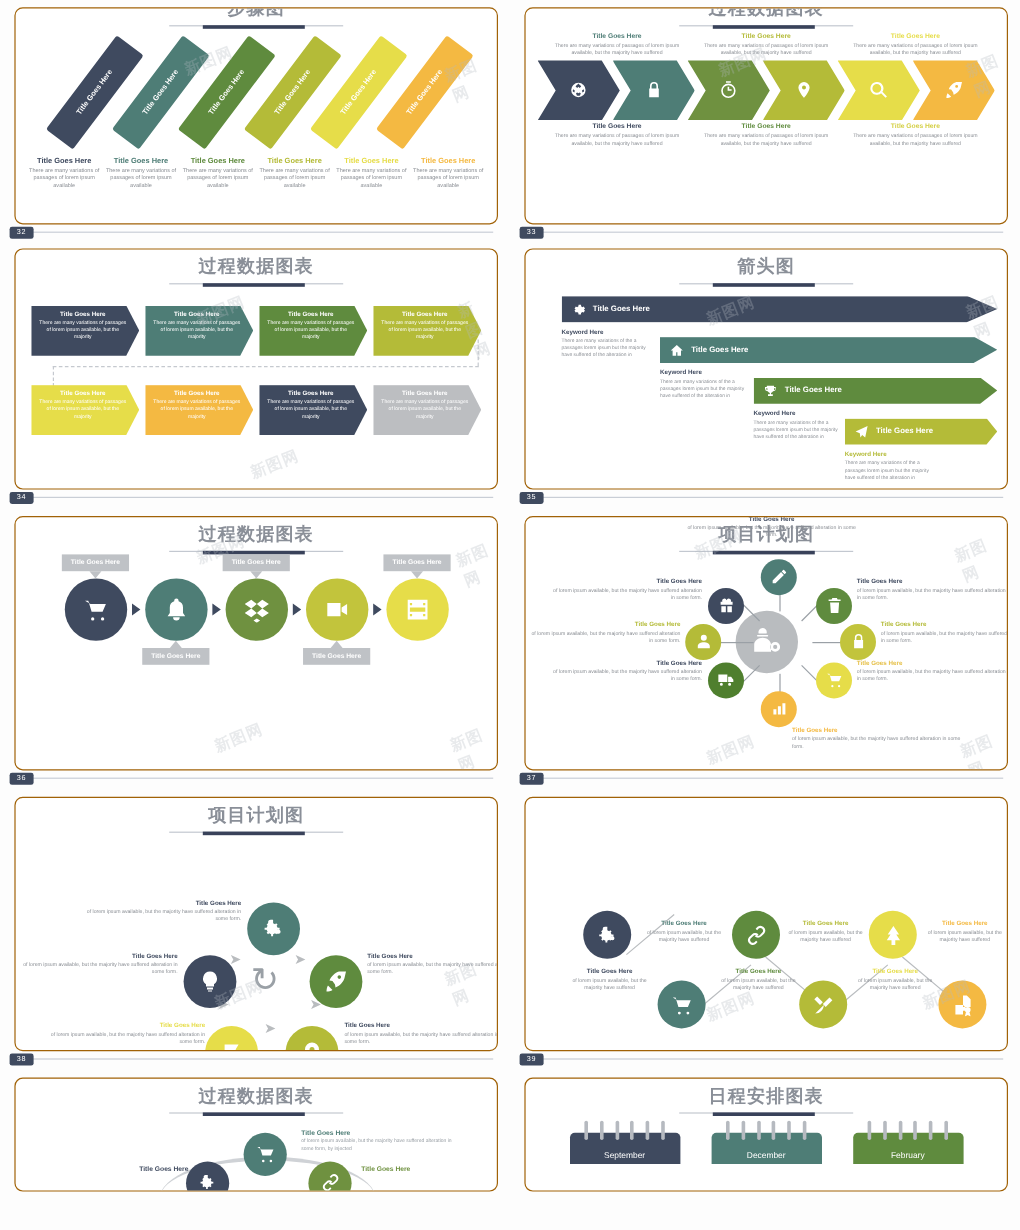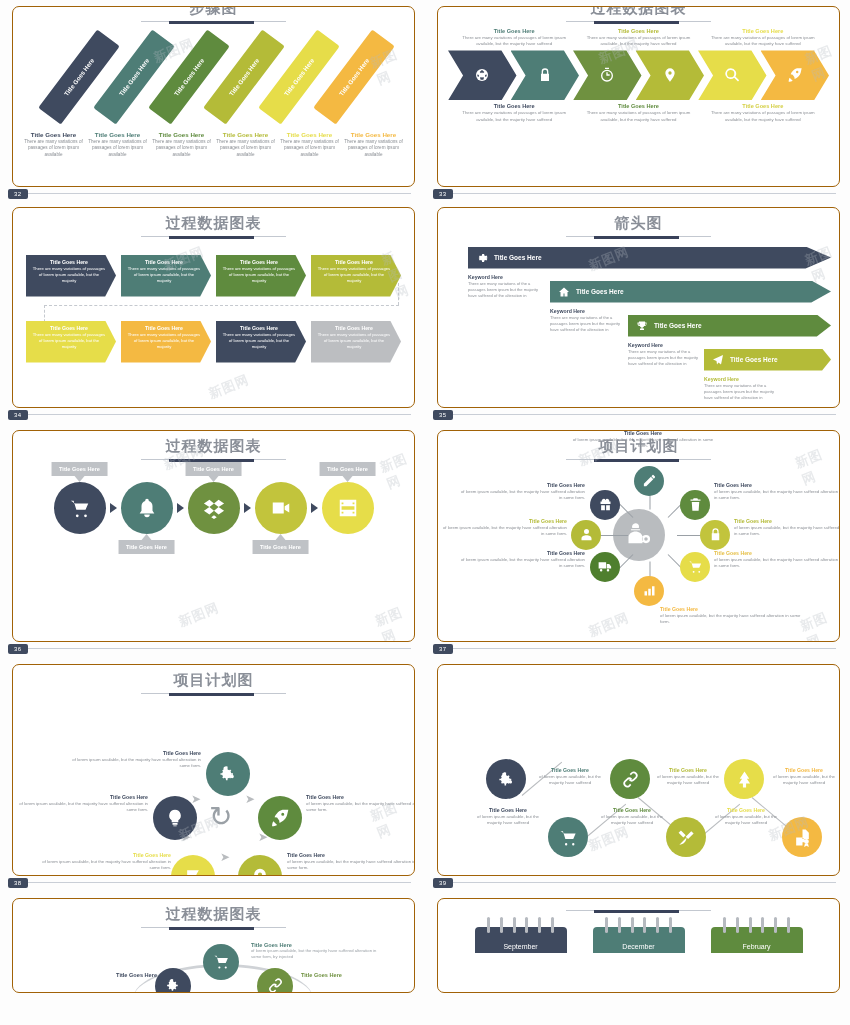--- a/index.html
+++ b/index.html
@@ -781,20 +781,21 @@
         <div class="t" style="left:288px;top:38px;width:70px;">
           <b style="color:#6f9140">Title Goes Here</b>
         </div>
       </div>
     </div>
   </div>
 
   <div class="cell" style="padding-top:18px;">
     <div class="slide r5">
       <div class="title-wrap">
+        <div class="s-title">日程安排图表</div>
         <div class="title-rule"></div>
       </div>
       <div class="calrow">
         <div class="cal">
           <div class="calrings">
             <div class="ring"></div>
               <div class="ring"></div>
               <div class="ring"></div>
               <div class="ring"></div>
               <div class="ring"></div>

